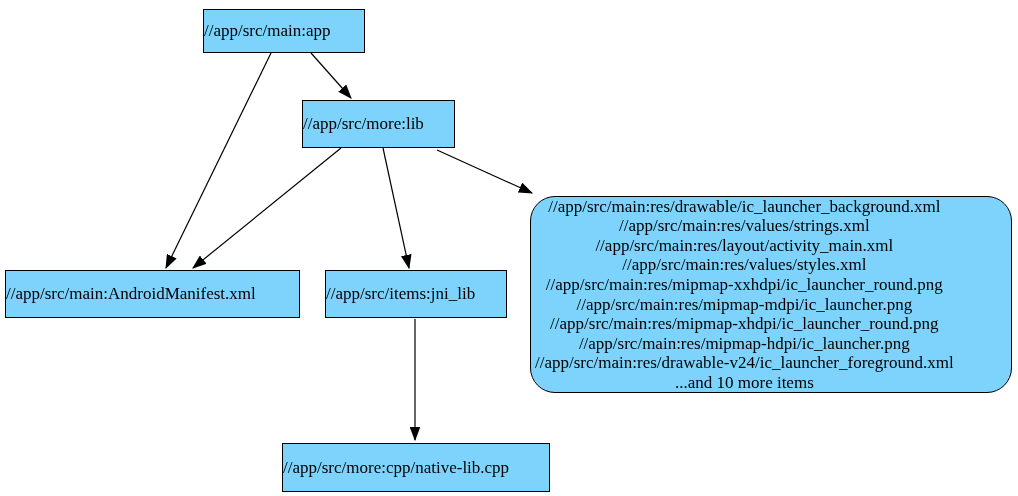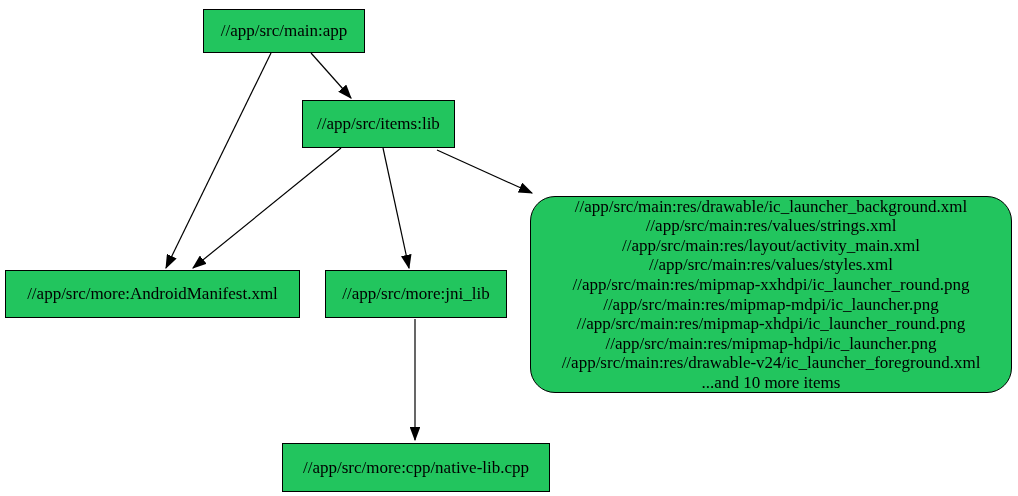--- a/index.html
+++ b/index.html
@@ -24,24 +24,23 @@
     height: 496px;
   }
   .edges line {
     stroke: #000000;
     stroke-width: 1.2;
   }
   .node {
     position: absolute;
     box-sizing: border-box;
     border: 1.5px solid #000000;
-    background: #22c55e;
+    background: #7dd3fc;
     display: flex;
     align-items: center;
-    justify-content: center;
     text-align: center;
     font-size: 17px;
     line-height: 19.6px;
     white-space: pre-line;
   }
   
   #node-app      { left: 203px; top: 9px;   width: 162px; height: 44px; }
   #node-lib      { left: 302px; top: 100px; width: 153px; height: 48px; }
   #node-manifest { left: 5px;   top: 270px; width: 295px; height: 48px; }
   #node-jni-lib  { left: 325px; top: 270px; width: 182px; height: 48px; }
@@ -65,29 +64,29 @@
     <line x1="383" y1="148" x2="409" y2="268" marker-end="url(#arrow)"></line>
     <line x1="437" y1="150" x2="532" y2="193" marker-end="url(#arrow)"></line>
     <line x1="415" y1="319" x2="415" y2="440" marker-end="url(#arrow)"></line>
   </svg>
 
   <div class="node" id="node-app">
     <span>//app/src/main:app</span>
   </div>
 
   <div class="node" id="node-lib">
-    <span>//app/src/items:lib</span>
+    <span>//app/src/more:lib</span>
   </div>
 
   <div class="node" id="node-manifest">
-    <span>//app/src/more:AndroidManifest.xml</span>
+    <span>//app/src/main:AndroidManifest.xml</span>
   </div>
 
   <div class="node" id="node-jni-lib">
-    <span>//app/src/more:jni_lib</span>
+    <span>//app/src/items:jni_lib</span>
   </div>
 
   <div class="node" id="node-res">
     <span>//app/src/main:res/drawable/ic_launcher_background.xml
 //app/src/main:res/values/strings.xml
 //app/src/main:res/layout/activity_main.xml
 //app/src/main:res/values/styles.xml
 //app/src/main:res/mipmap-xxhdpi/ic_launcher_round.png
 //app/src/main:res/mipmap-mdpi/ic_launcher.png
 //app/src/main:res/mipmap-xhdpi/ic_launcher_round.png

